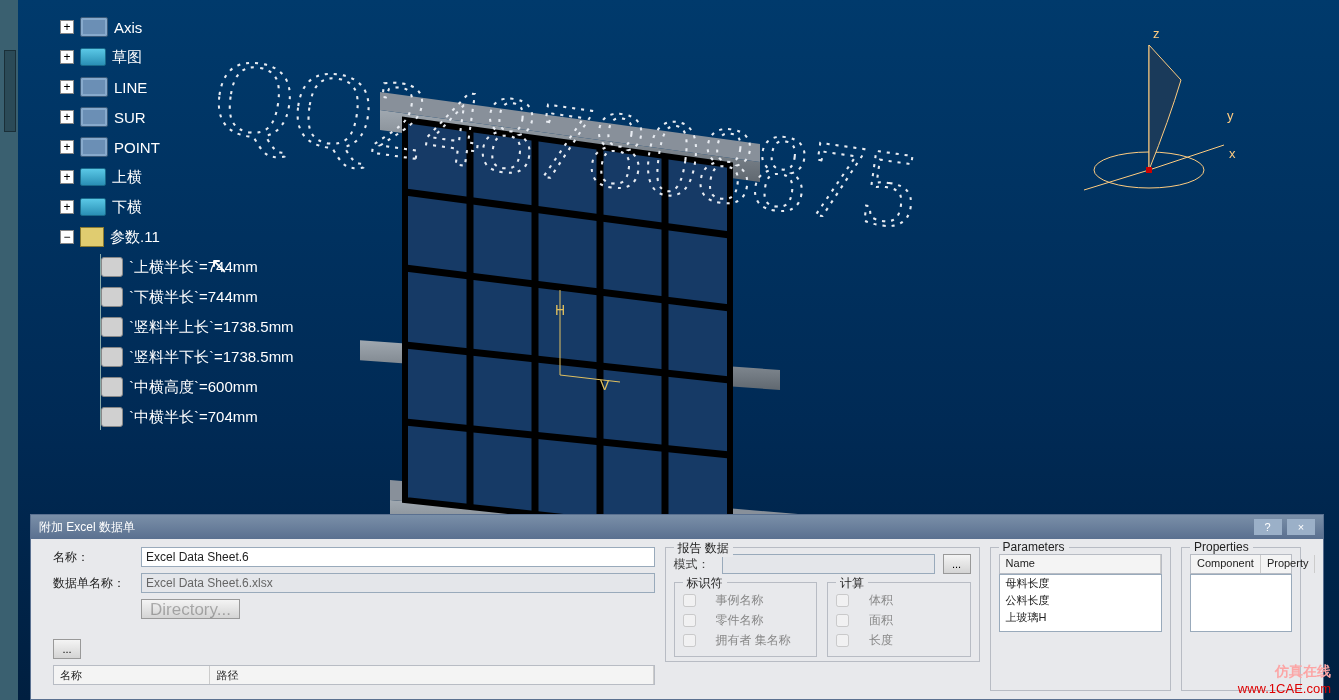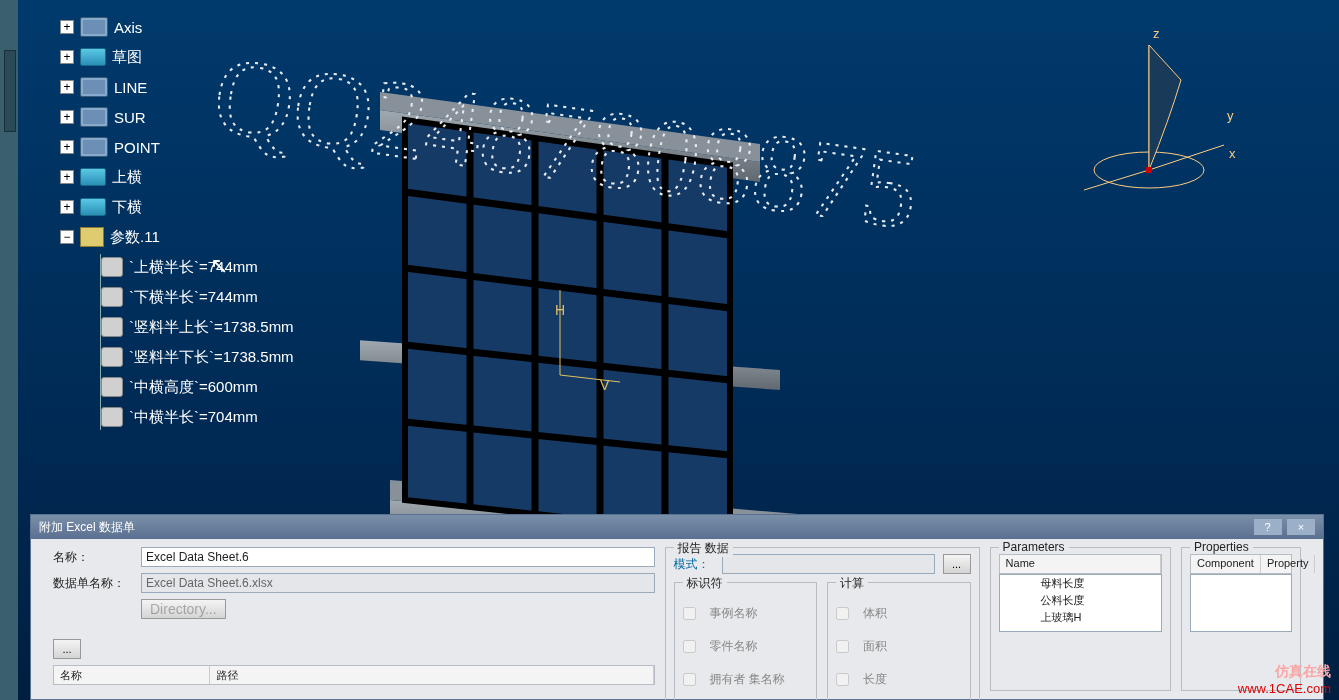--- a/index.html
+++ b/index.html
@@ -78,34 +78,34 @@
 .mid-col { width: 330px; }
 .right-col { width: 190px; }
 .right-col2 { width: 120px; }
 .field-row { display: flex; align-items: center; gap: 8px; }
 .field-row label { width: 80px; }
 .field-row input {
   flex: 1; height: 20px; background: #fff; border: 1px solid #9ab;
   padding: 0 4px; font-size: 12px; color: #222;
 }
 .field-row input.ro { background: #e4e6ea; color: #666; }
-.btn-small { height: 20px; background: linear-gradient(180deg,#f4f4f4,#d4d4d4); border: 1px solid #999; padding: 0 8px; font-size: 14px; }
+.btn-small { height: 20px; background: linear-gradient(180deg,#f4f4f4,#d4d4d4); border: 1px solid #999; padding: 0 8px; font-size: 17px; }
 .group {
   border: 1px solid #b8bcc4; padding: 6px 8px 4px; position: relative;
 }
 .group .g-title {
   position: absolute; top: -8px; left: 8px; background: #e8e9ec;
   padding: 0 4px; font-size: 12px;
 }
-.chk-row { display: flex; align-items: center; gap: 14px; color: #888; margin: 16px 0; font-size: 12px; }
+.chk-row { display: flex; align-items: center; gap: 20px; color: #888; margin: 3px 0; font-size: 12px; }
 .chk-row input { width: 13px; height: 13px; }
 .table-head { background: #f4f4f4; border: 1px solid #b8bcc4; height: 20px; display: flex; }
 .table-head div { flex: 1; padding: 2px 6px; border-right: 1px solid #ccc; font-size: 11px; }
 .param-list { background: #fff; border: 1px solid #9ab; height: 58px; overflow: auto; }
-.param-list div { padding: 1px 6px; font-size: 11px; margin-left: 35px; }
+.param-list div { padding: 1px 6px; font-size: 11px; }
 .dots-btn { width: 28px; height: 20px; background: linear-gradient(180deg,#f4f4f4,#d4d4d4); border: 1px solid #999; text-align: center; font-size: 11px; }
 
 .site-wm { position: absolute; right: 8px; bottom: 4px; font-size: 14px; text-align: right; }
 .site-wm .c1 { color: #fca5a5; font-weight: bold; }
 .site-wm .c2 { color: #d00; font-size: 13px; }
 </style>
 </head>
 <body>
 
 <div class="viewport">
@@ -299,21 +299,21 @@
       <div class="table-head">
         <div>名称</div>
         <div style="flex:3">路径</div>
       </div>
     </div>
 
     <div class="col mid-col">
       <div class="group">
         <span class="g-title">报告 数据</span>
         <div class="field-row">
-          <label style="width:40px;color:#0369a1">模式：</label>
+          <label style="width:40px;color:#404040">模式：</label>
           <input class="ro" readonly="" style="">
           <button class="dots-btn">...</button>
         </div>
         <div style="display:flex;gap:10px;margin-top:8px">
           <div class="group" style="flex:1">
             <span class="g-title">标识符</span>
             <div class="chk-row">
                 <input type="checkbox" disabled="" style="">
                 <span>事例名称</span>
               </div>

